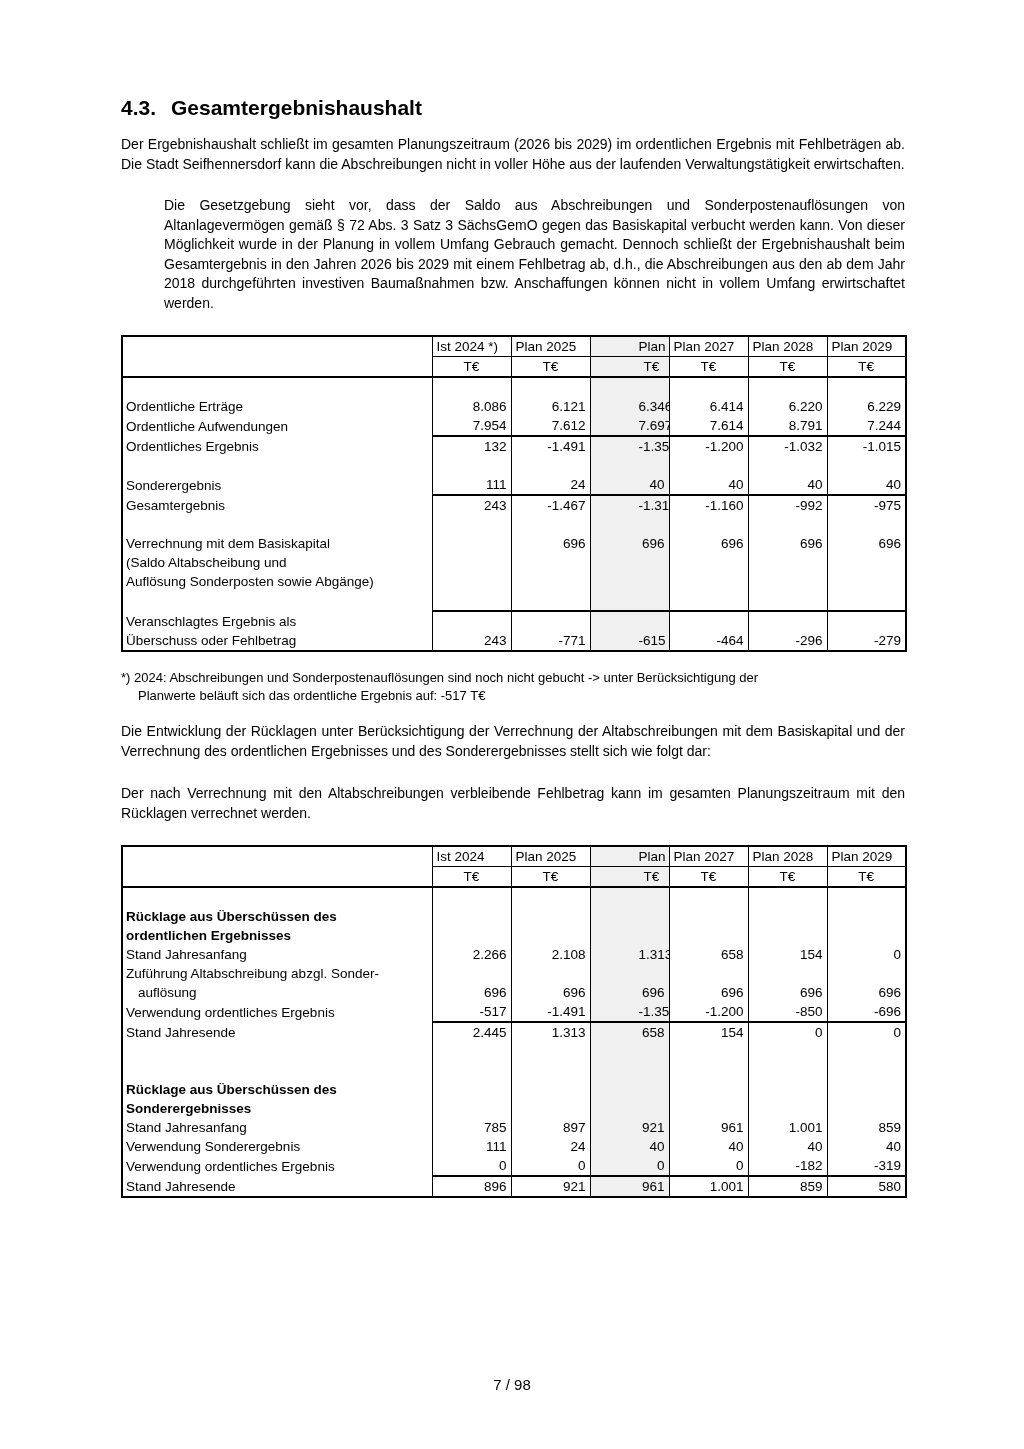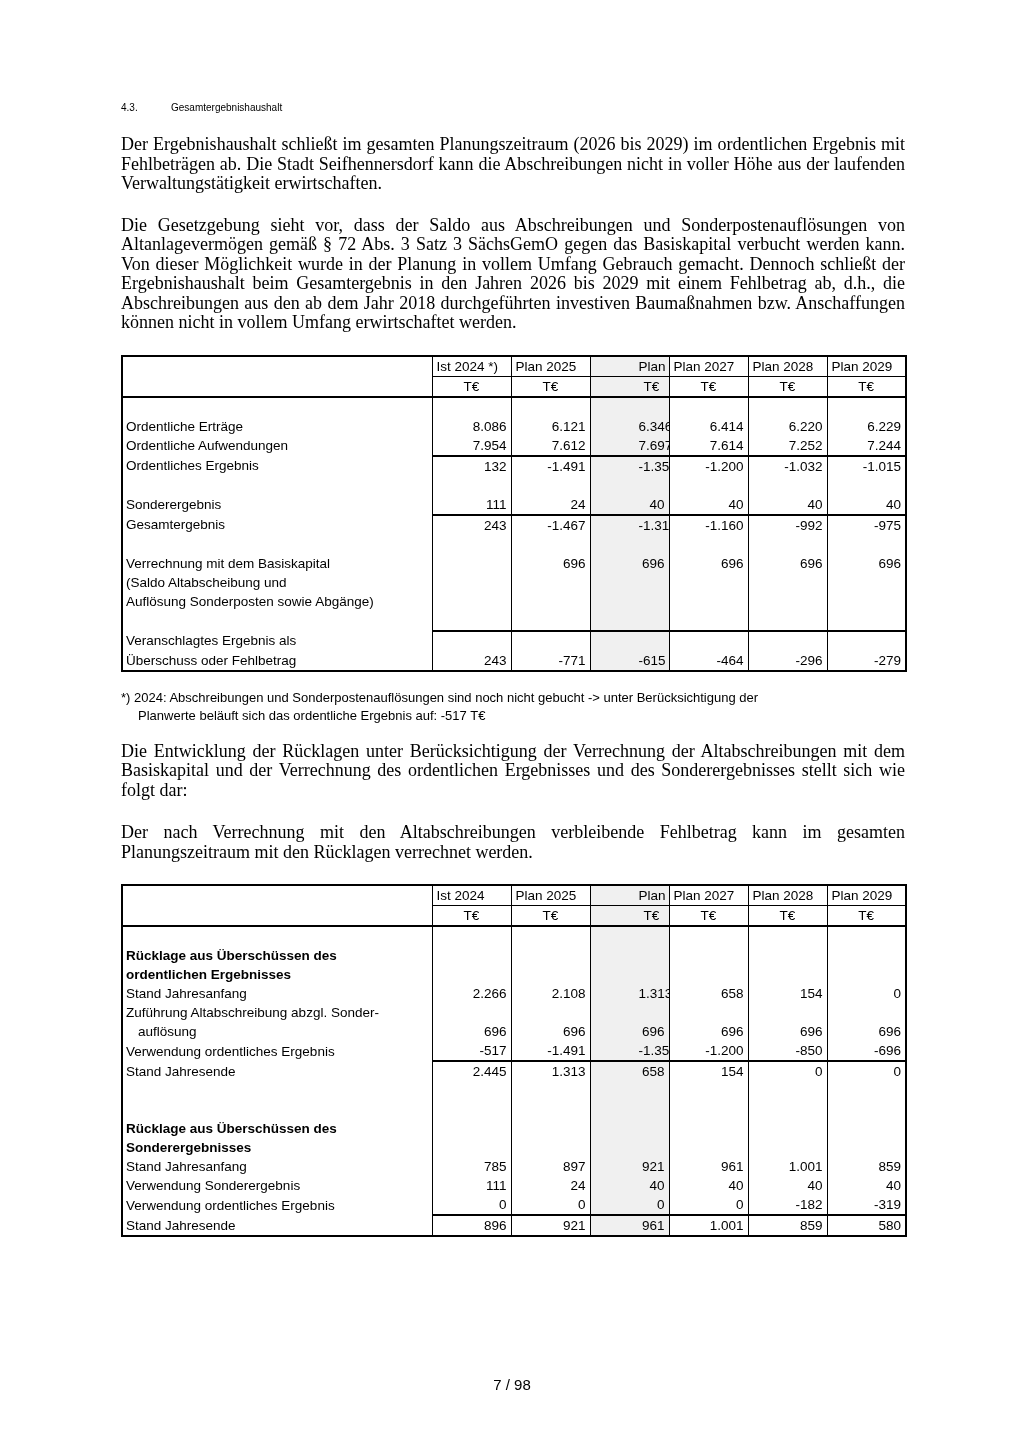--- a/index.html
+++ b/index.html
@@ -12,34 +12,33 @@
     font-family: "Liberation Sans", "DejaVu Sans", sans-serif;
     overflow: hidden;
   }
   .content {
     position: absolute;
     left: 121px;
     top: 97px;
     width: 784px;
   }
   .heading-line {
-    font-weight: normal;
-    font-size: 10px;
+    font-weight: bold;
+    font-size: 21px;
     line-height: 21px;
     white-space: nowrap;
   }
   .heading-num { display: inline-block; width: 50px; }
   .para {
-    font-size: 18px;
+    font-size: 14px;
     line-height: 19.5px;
     text-align: justify;
-    font-family: Liberation Serif, serif;
   }
   .para1 { margin-top: 17px; }
-  .para2 { margin-top: 22px; }
+  .para2 { margin-top: 22px; margin-left: 43px; }
   .para3 { margin-top: 23px; }
   .para4 { margin-top: 17px; }
   .fin-table {
     border-collapse: collapse;
     table-layout: fixed;
     width: 784px;
     border: 2px solid #000;
     font-size: 13.5px;
     margin-top: 22px;
   }
@@ -138,21 +137,21 @@
             <td class="val">6.414</td>
             <td class="val">6.220</td>
             <td class="val">6.229</td>
           </tr>
           <tr>
             <td class="lbl">Ordentliche Aufwendungen</td>
             <td class="val">7.954</td>
             <td class="val">7.612</td>
             <td class="val hl">7.697</td>
             <td class="val">7.614</td>
-            <td class="val">7.252</td>
+            <td class="val">8.791</td>
             <td class="val">7.244</td>
           </tr>
           <tr class="topline">
             <td class="lbl">Ordentliches Ergebnis</td>
             <td class="val">132</td>
             <td class="val">-1.491</td>
             <td class="val hl">-1.351</td>
             <td class="val">-1.200</td>
             <td class="val">-1.032</td>
             <td class="val">-1.015</td>

